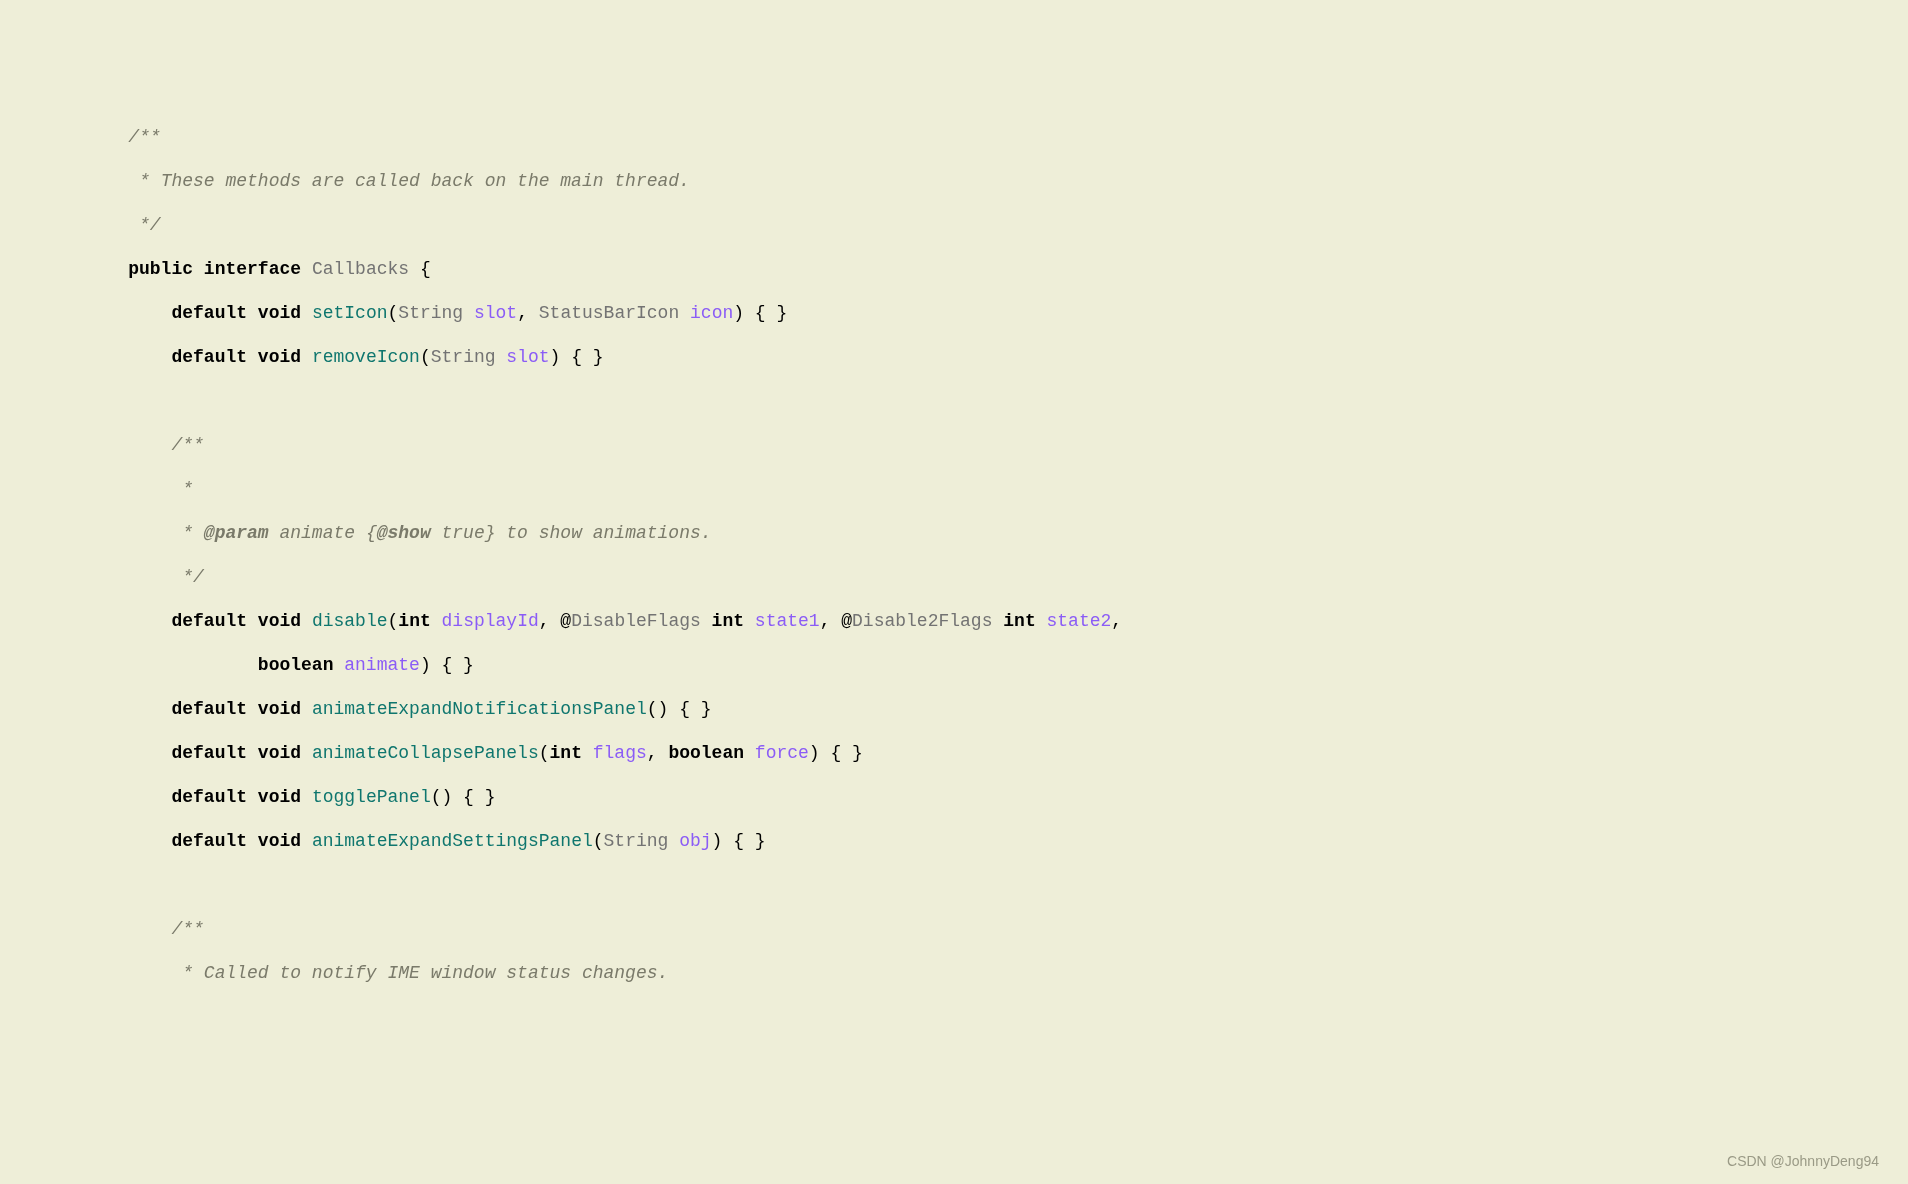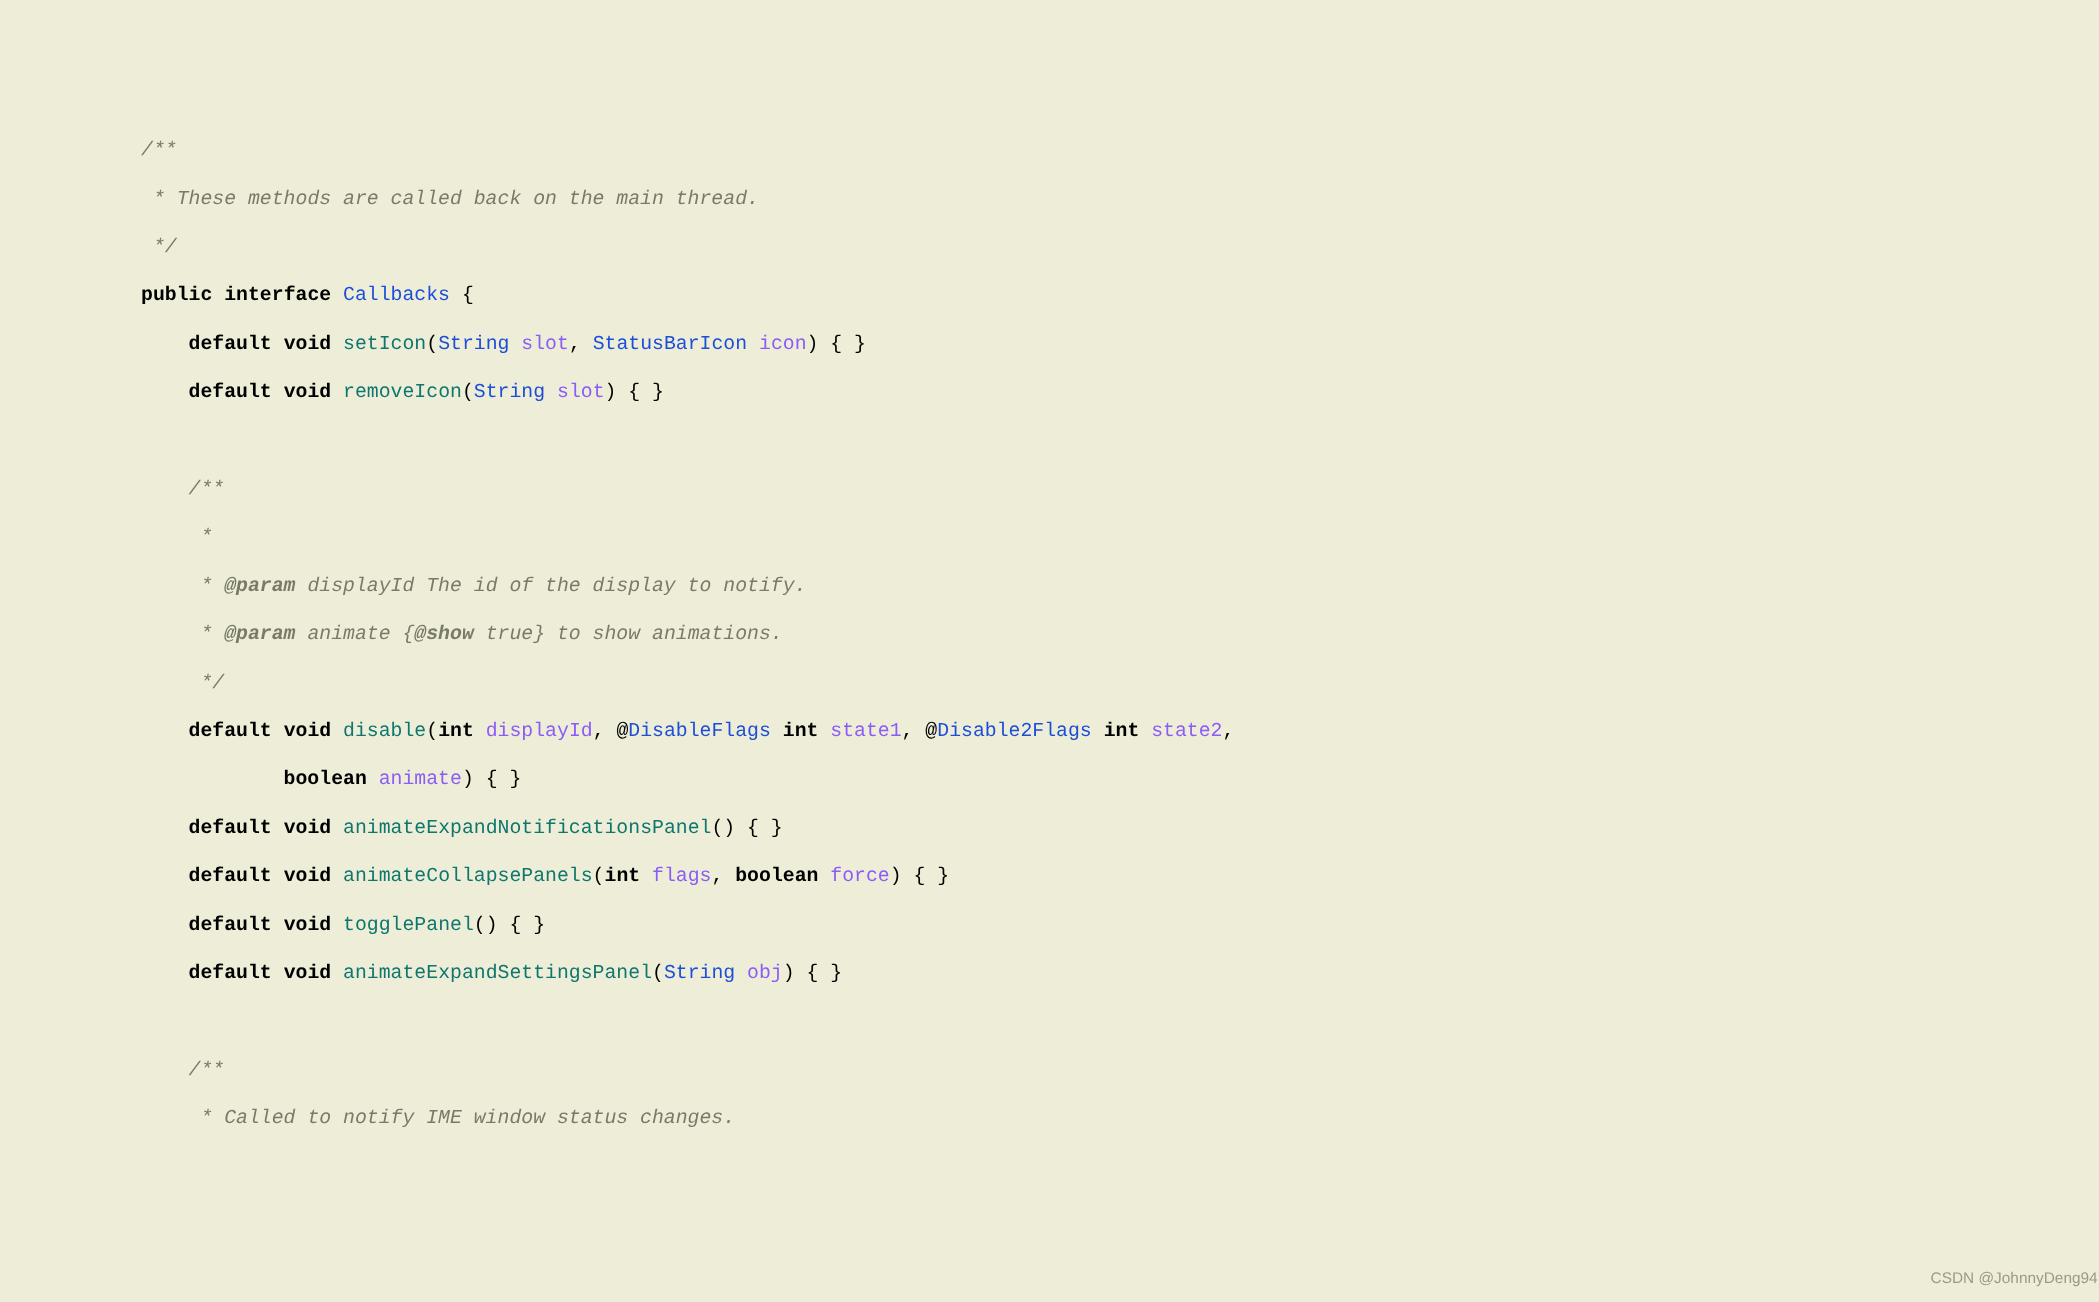--- a/index.html
+++ b/index.html
@@ -21,26 +21,26 @@
     .code-area {
       padding-left: 85px;
     }
     .line {
       min-height: 22px;
     }
     .k { font-weight: bold; color: #000; text-align: right; }
     .c { color: #7a7a6a; font-style: italic; }
     .cb { color: #7a7a6a; font-weight: bold; font-style: italic; }
     .ci { color: #7a7a6a; font-style: italic; }
-    .t { color: #1d4ed8; }
+    .t { color: #737373; }
     .m { color: #0f766e; }
     .p { color: #8b5cf6; }
     .watermark {
       position: fixed;
-      right: 1px;
+      right: 29px;
       bottom: 12px;
       color: #9a9a86;
       font-family: Arial, sans-serif;
       font-size: 14px;
       font-weight: normal;
     }
   </style>
 </head>
 <body>
 
@@ -49,21 +49,20 @@
 <div class="code-area">
 <div class="line"><span class="c">    /**</span></div>
 <div class="line"><span class="c"><span>     * </span><span>These methods are called back on the main thread.</span></span></div>
 <div class="line"><span class="c">     */</span></div>
 <div class="line">    <span class="k">public</span> <span class="k">interface</span> <span class="t">Callbacks</span><span> {</span></div>
 <div class="line">        <span class="k">default</span> <span class="k">void</span> <span class="m">setIcon</span>(<span class="t">String</span> <span class="p">slot</span>, <span class="t">StatusBarIcon</span> <span class="p">icon</span><span>) { }</span></div>
 <div class="line">        <span class="k">default</span> <span class="k">void</span> <span class="m">removeIcon</span>(<span class="t">String</span> <span class="p">slot</span><span>) { }</span></div>
 <div class="line"></div>
 <div class="line"><span class="c">        /**</span></div>
 <div class="line"><span class="c">         *</span></div>
-<div class="line"><span class="c"><span>         * </span><span class="cb">@param</span> <span class="ci">displayId</span><span> The id of the display to notify.</span></span></div>
 <div class="line"><span class="c"><span>         * </span><span class="cb">@param</span> <span class="ci">animate</span><span> {</span><span class="cb">@show</span><span> true} to show animations.</span></span></div>
 <div class="line"><span class="c">         */</span></div>
 <div class="line">        <span class="k">default</span> <span class="k">void</span> <span class="m">disable</span>(<span class="k">int</span> <span class="p">displayId</span><span>, @</span><span class="t">DisableFlags</span> <span class="k">int</span> <span class="p">state1</span><span>, @</span><span class="t">Disable2Flags</span> <span class="k">int</span> <span class="p">state2</span><span>,</span></div>
 <div class="line">                <span class="k">boolean</span> <span class="p">animate</span><span>) { }</span></div>
 <div class="line">        <span class="k">default</span> <span class="k">void</span> <span class="m">animateExpandNotificationsPanel</span><span>() { }</span></div>
 <div class="line">        <span class="k">default</span> <span class="k">void</span> <span class="m">animateCollapsePanels</span>(<span class="k">int</span> <span class="p">flags</span>, <span class="k">boolean</span> <span class="p">force</span><span>) { }</span></div>
 <div class="line">        <span class="k">default</span> <span class="k">void</span> <span class="m">togglePanel</span><span>() { }</span></div>
 <div class="line">        <span class="k">default</span> <span class="k">void</span> <span class="m">animateExpandSettingsPanel</span>(<span class="t">String</span> <span class="p">obj</span><span>) { }</span></div>
 <div class="line"></div>
 <div class="line"><span class="c">        /**</span></div>

